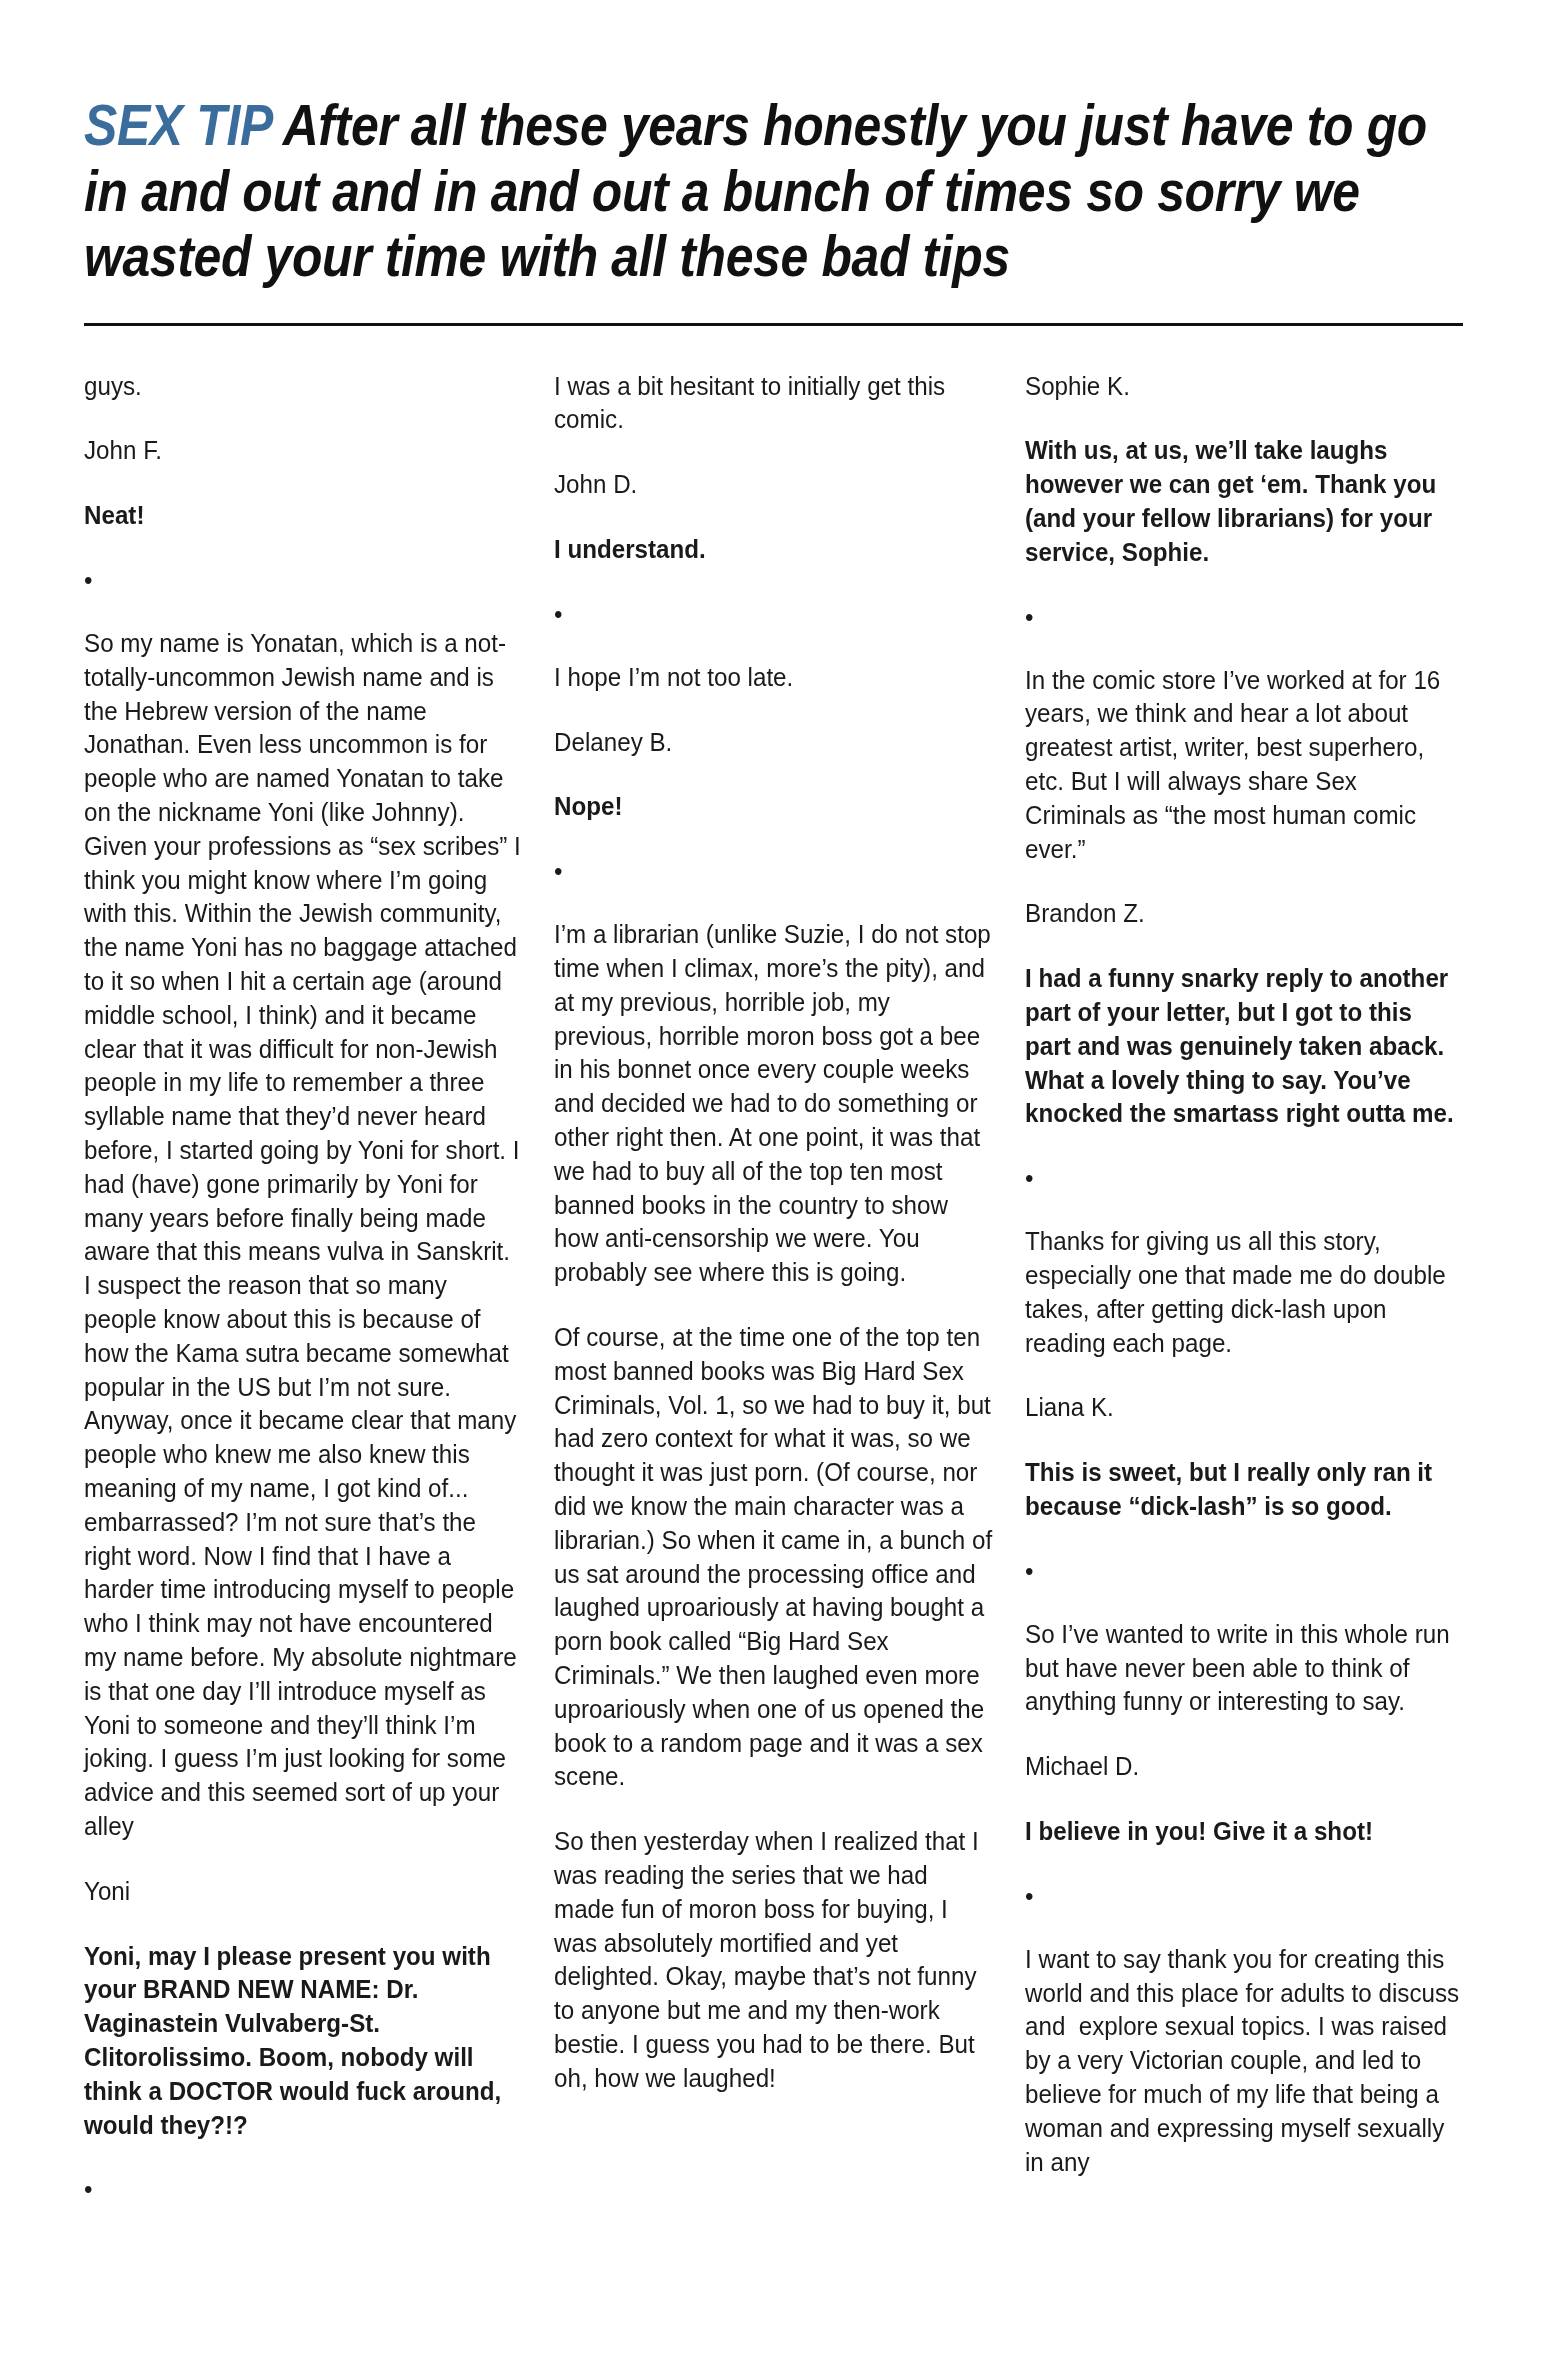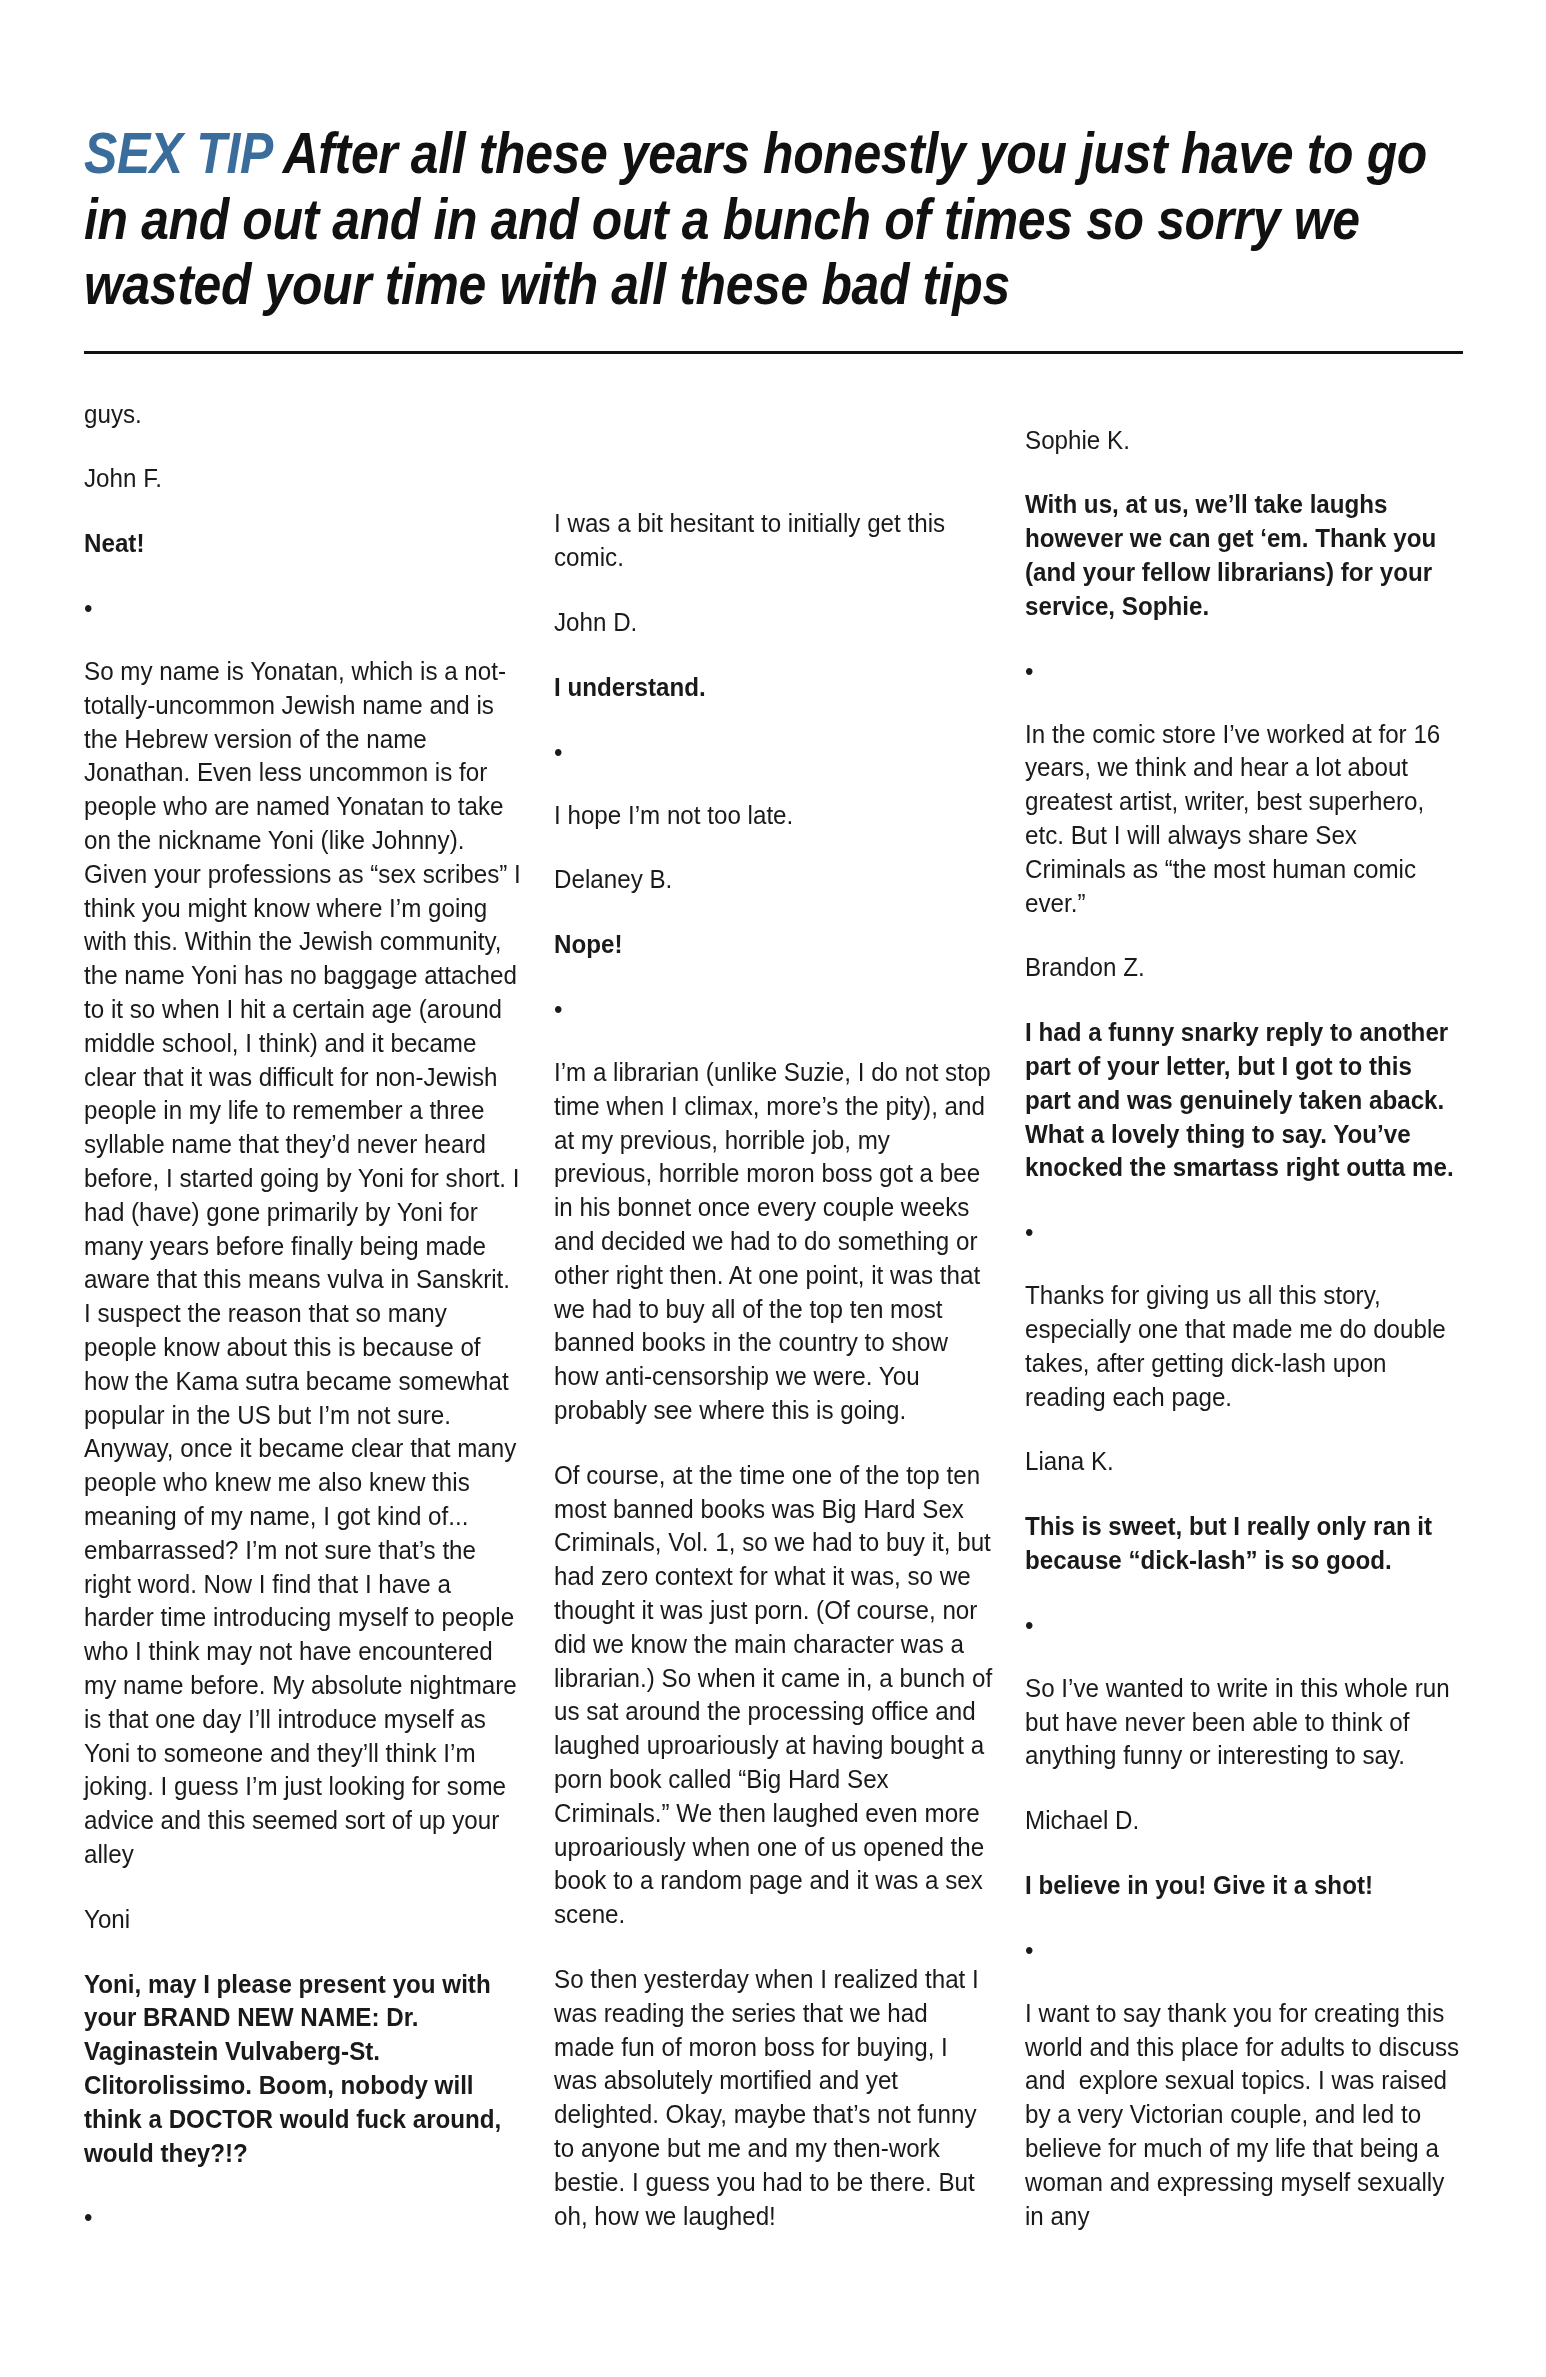--- a/index.html
+++ b/index.html
@@ -19,21 +19,20 @@
     position: relative;
     width: 1547px;
     height: 2377px;
     box-sizing: border-box;
     padding: 0 84px;
   }
 
   
   .headline-block {
     padding-top: 92px;
-    margin-top: 28px;
   }
   .headline {
     margin: 0;
     font-family: "Liberation Sans Narrow", "Liberation Sans", "DejaVu Sans Condensed", sans-serif;
     font-weight: 700;
     font-style: italic;
     font-size: 58px;
     line-height: 1.13;
     letter-spacing: -0.4px;
     color: #111111;
@@ -52,21 +51,21 @@
     height: 3.1px;
     background: #111111;
     width: 100%;
   }
 
   
   .columns {
     display: flex;
     gap: 32px;
     margin-top: 44px;
-    align-items: flex-end;
+    align-items: flex-start;
   }
   .col {
     flex: 1 1 0;
     min-width: 0;
   }
 
   .para {
     margin: 0 0 31px 0;
     font-family: "Liberation Sans Narrow", "Liberation Sans", "DejaVu Sans Condensed", sans-serif;
     font-size: 26px;

